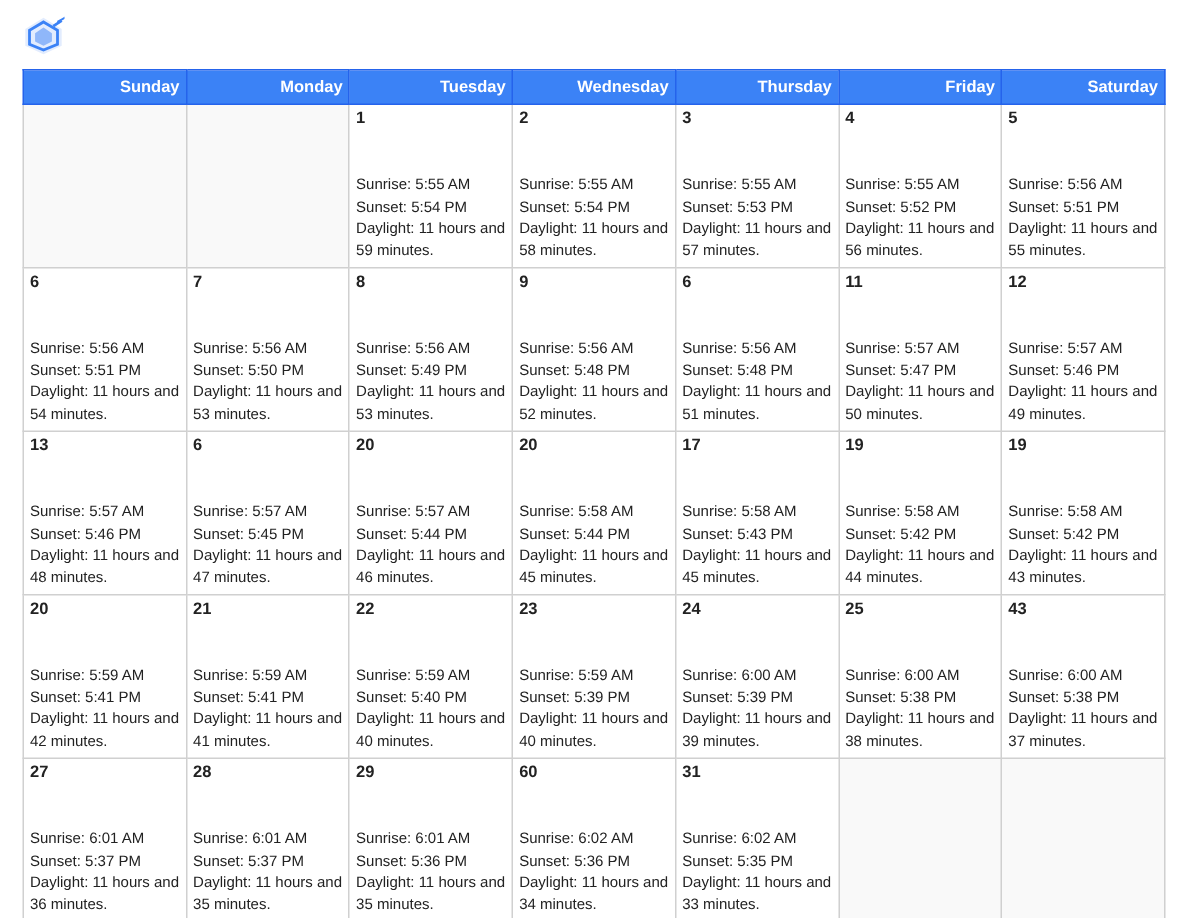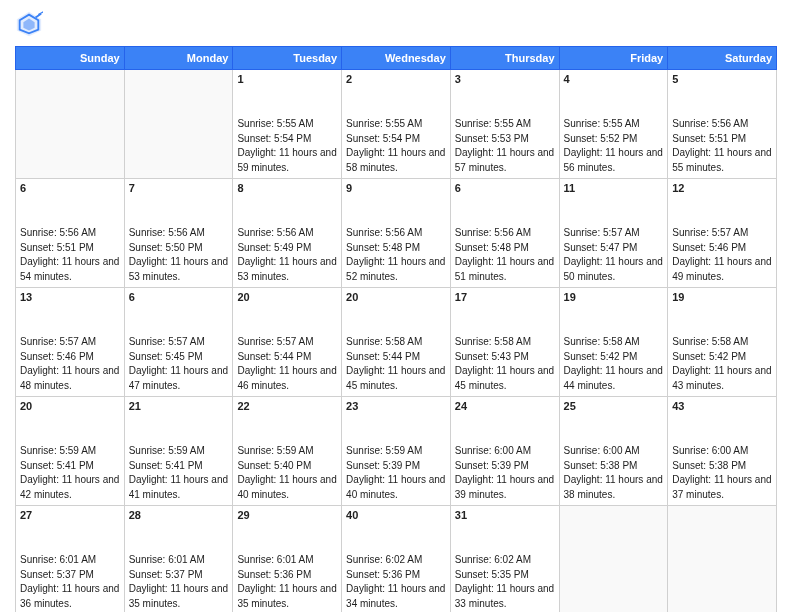--- a/index.html
+++ b/index.html
@@ -247,21 +247,21 @@
           </td>
           <td>
             <span class="day-number">28</span>
             <div class="day-info">Sunrise: 6:01 AM<br>Sunset: 5:37 PM<br>Daylight: 11 hours and 35 minutes.</div>
           </td>
           <td>
             <span class="day-number">29</span>
             <div class="day-info">Sunrise: 6:01 AM<br>Sunset: 5:36 PM<br>Daylight: 11 hours and 35 minutes.</div>
           </td>
           <td>
-            <span class="day-number">40</span>
+            <span class="day-number">60</span>
             <div class="day-info">Sunrise: 6:02 AM<br>Sunset: 5:36 PM<br>Daylight: 11 hours and 34 minutes.</div>
           </td>
           <td>
             <span class="day-number">31</span>
             <div class="day-info">Sunrise: 6:02 AM<br>Sunset: 5:35 PM<br>Daylight: 11 hours and 33 minutes.</div>
           </td>
           <td class="empty"></td>
           <td class="empty"></td>
         </tr>
       </tbody>

